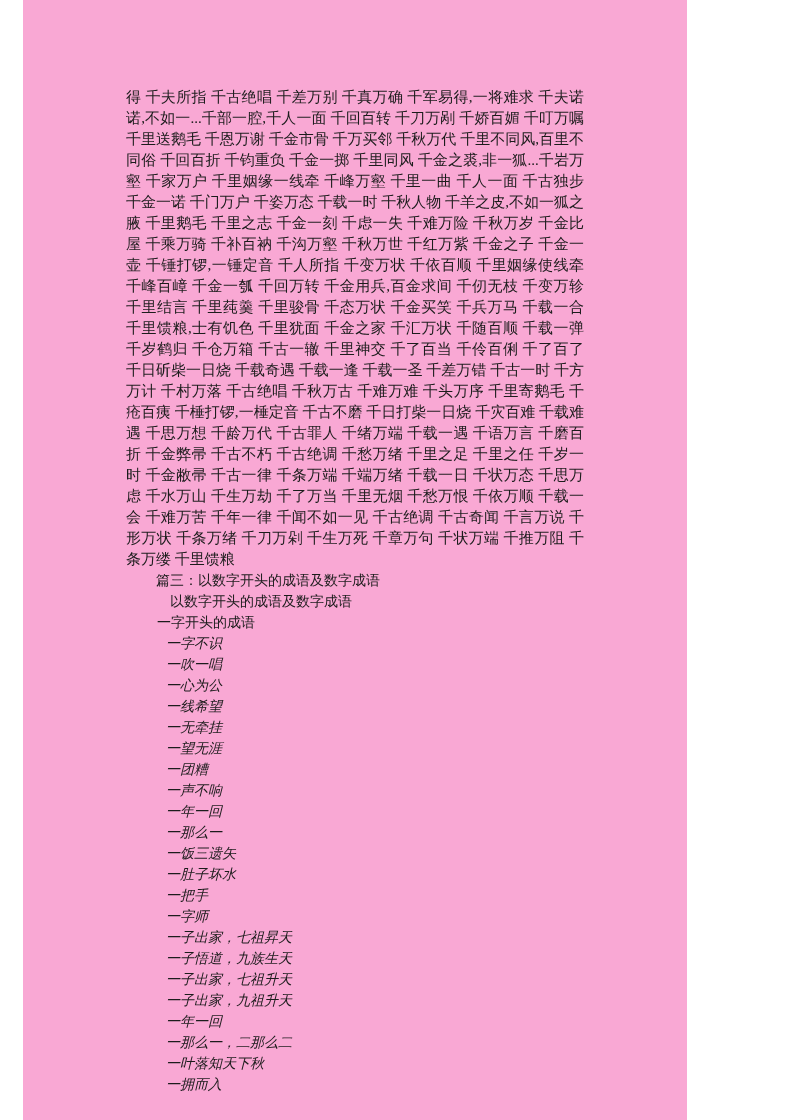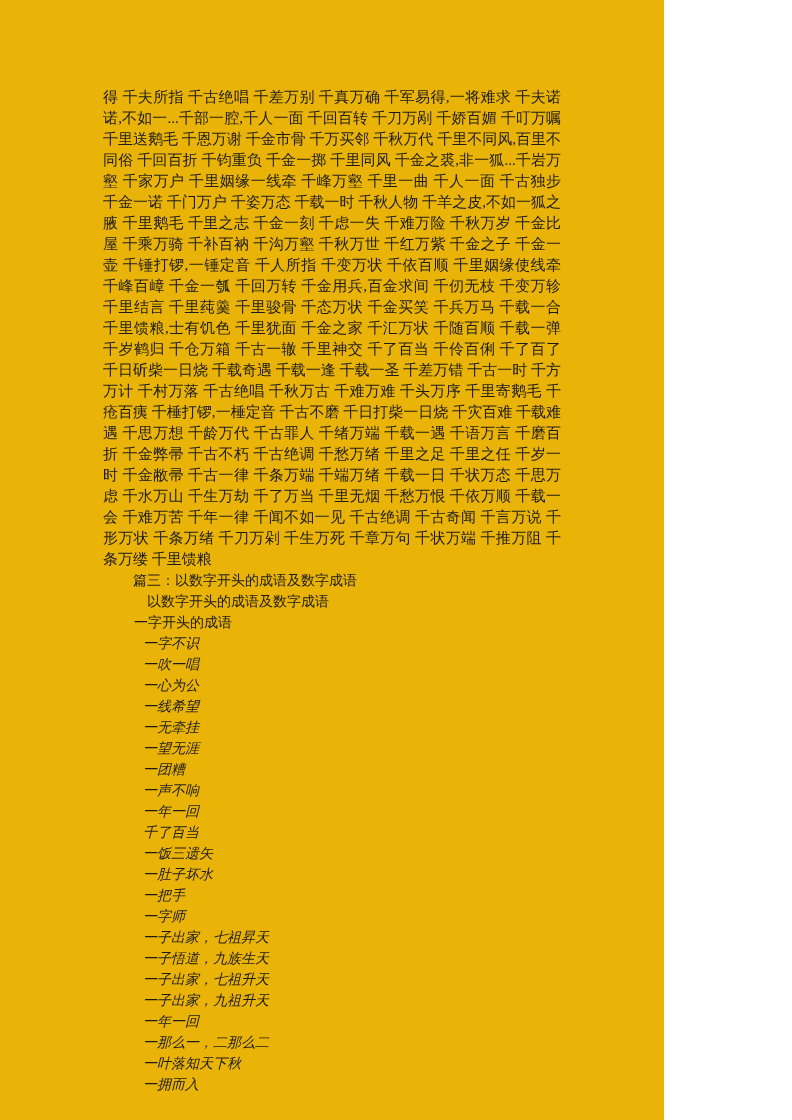--- a/index.html
+++ b/index.html
@@ -12,21 +12,22 @@
     height: 1120px;
     font-family: "Liberation Serif", "DejaVu Serif", serif;
     color: #1c1c1c;
     overflow: hidden;
   }
   .page {
     box-sizing: border-box;
     width: 664px;
     min-height: 1120px;
     padding: 87px 103px 0 103px;
-    background: #eab308;
+    background: #f9a8d4;
+    margin-left: 23px;
   }
   .para {
     margin: 0;
     font-size: 15px;
     line-height: 21px;
     text-align: justify;
     word-break: break-all;
   }
   .line {
     font-size: 14px;
@@ -54,21 +55,21 @@
   <div class="idiom-list">
     <div class="line item">一字不识</div>
     <div class="line item">一吹一唱</div>
     <div class="line item">一心为公</div>
     <div class="line item">一线希望</div>
     <div class="line item">一无牵挂</div>
     <div class="line item">一望无涯</div>
     <div class="line item">一团糟</div>
     <div class="line item">一声不响</div>
     <div class="line item">一年一回</div>
-    <div class="line item">千了百当</div>
+    <div class="line item">一那么一</div>
     <div class="line item">一饭三遗矢</div>
     <div class="line item">一肚子坏水</div>
     <div class="line item">一把手</div>
     <div class="line item">一字师</div>
     <div class="line item">一子出家，七祖昇天</div>
     <div class="line item">一子悟道，九族生天</div>
     <div class="line item">一子出家，七祖升天</div>
     <div class="line item">一子出家，九祖升天</div>
     <div class="line item">一年一回</div>
     <div class="line item">一那么一，二那么二</div>

